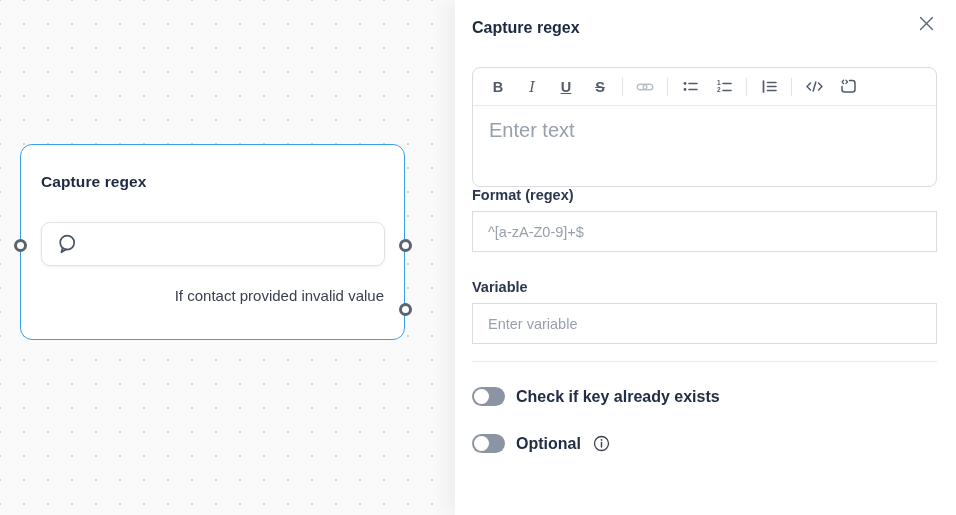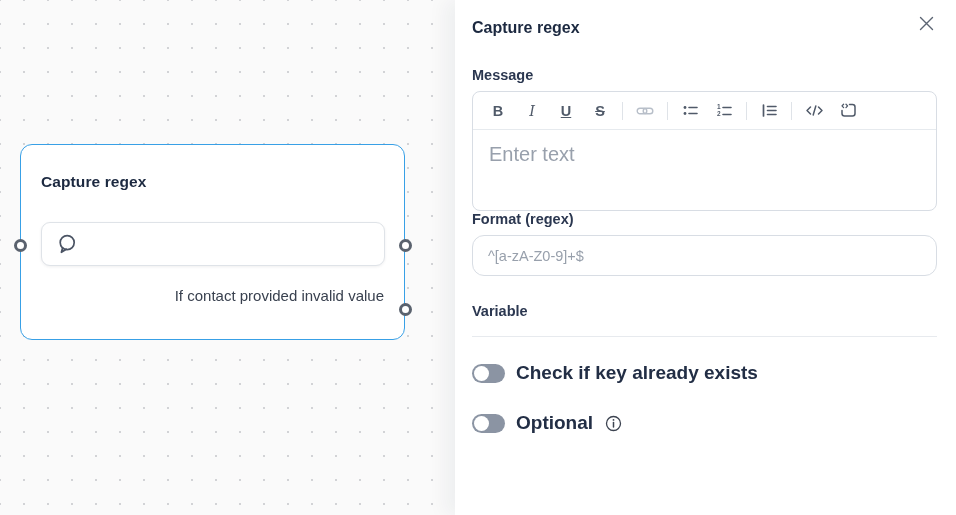--- a/index.html
+++ b/index.html
@@ -49,34 +49,34 @@
   .tb-txt { font-size:14.5px; font-weight:600; color:#505a69; }
   .tb-txt.i  { font-style:italic; font-family:"DejaVu Serif","Liberation Serif",serif; font-weight:500; }
   .tb-txt.u  { text-decoration:underline; }
   .tb-txt.s  { text-decoration:line-through; }
   .tb-btn.disabled { color:#b8bfc9; }
   .tb-sep { width:1px; height:18px; background:#dfe3e8; flex:0 0 auto; }
   .editor-body { padding:13px 16px; }
   .placeholder-text { font-size:20px; color:#98a0ac; }
 
   .sec { }
-  .text-input { width:100%; height:41px; border:1px solid #d8dde4; border-radius:12px;
+  .text-input { width:100%; height:41px; border:1px solid #d8dde4; border-radius:0;
     padding:0 15px; font-size:14.5px; color:#2b3750; background:#fff; outline:none;
     font-family:"Liberation Sans","DejaVu Sans",sans-serif; }
   .text-input::placeholder { color:#98a0ac; opacity:1; }
 
   .divider { height:1px; background:#e7eaee; margin-top:17px; }
 
   .toggle-row { display:flex; align-items:center; gap:11px; margin-top:25px; }
   .toggle-row + .toggle-row { margin-top:28px; }
   .switch { width:33px; height:19px; border-radius:10px; background:#8b94a3;
     position:relative; cursor:pointer; flex:0 0 auto; }
   .switch .knob { position:absolute; left:2px; top:2px; width:15px; height:15px;
     border-radius:50%; background:#ffffff; }
-  .toggle-label { font-size:19px; font-weight:600; color:#222e45; }
+  .toggle-label { font-size:16px; font-weight:600; color:#222e45; }
   .info-icon { display:flex; align-items:center; margin-left:1px; cursor:pointer; }
 
   svg { display:block; }
 </style>
 </head>
 <body>
 
 <div class="app">
 
   <div class="canvas">
@@ -107,21 +107,20 @@
     <div class="panel-header">
       <div class="panel-title">Capture regex</div>
       <div class="close-btn">
         <svg width="17" height="17" viewBox="0 0 17 17">
           <path d="M2.5 2.5 L14.5 14.5 M14.5 2.5 L2.5 14.5" stroke="#5b6472" stroke-width="1.4" stroke-linecap="round"></path>
         </svg>
       </div>
     </div>
 
     <div class="sec-message">
-      <div class="field-label">Message</div>
 
       <div class="editor">
         <div class="toolbar">
 
           <span class="tb-btn" title="Bold">
             <span class="tb-txt">B</span>
           </span>
           <span class="tb-btn" title="Italic">
             <span class="tb-txt i">I</span>
           </span>
@@ -191,20 +190,21 @@
       </div>
     </div>
 
     <div class="sec">
       <div class="field-label">Format (regex)</div>
       <input class="text-input" type="text" placeholder="^[a-zA-Z0-9]+$" style="">
     </div>
 
     <div class="sec" style="margin-top:27px;">
       <div class="field-label">Variable</div>
+      <input class="text-input" type="text" placeholder="Enter variable" style="">
     </div>
 
     <div class="divider"></div>
 
     <div class="toggle-row">
       <div class="switch">
         <div class="knob"></div>
       </div>
       <span class="toggle-label">Check if key already exists</span>
     </div>

